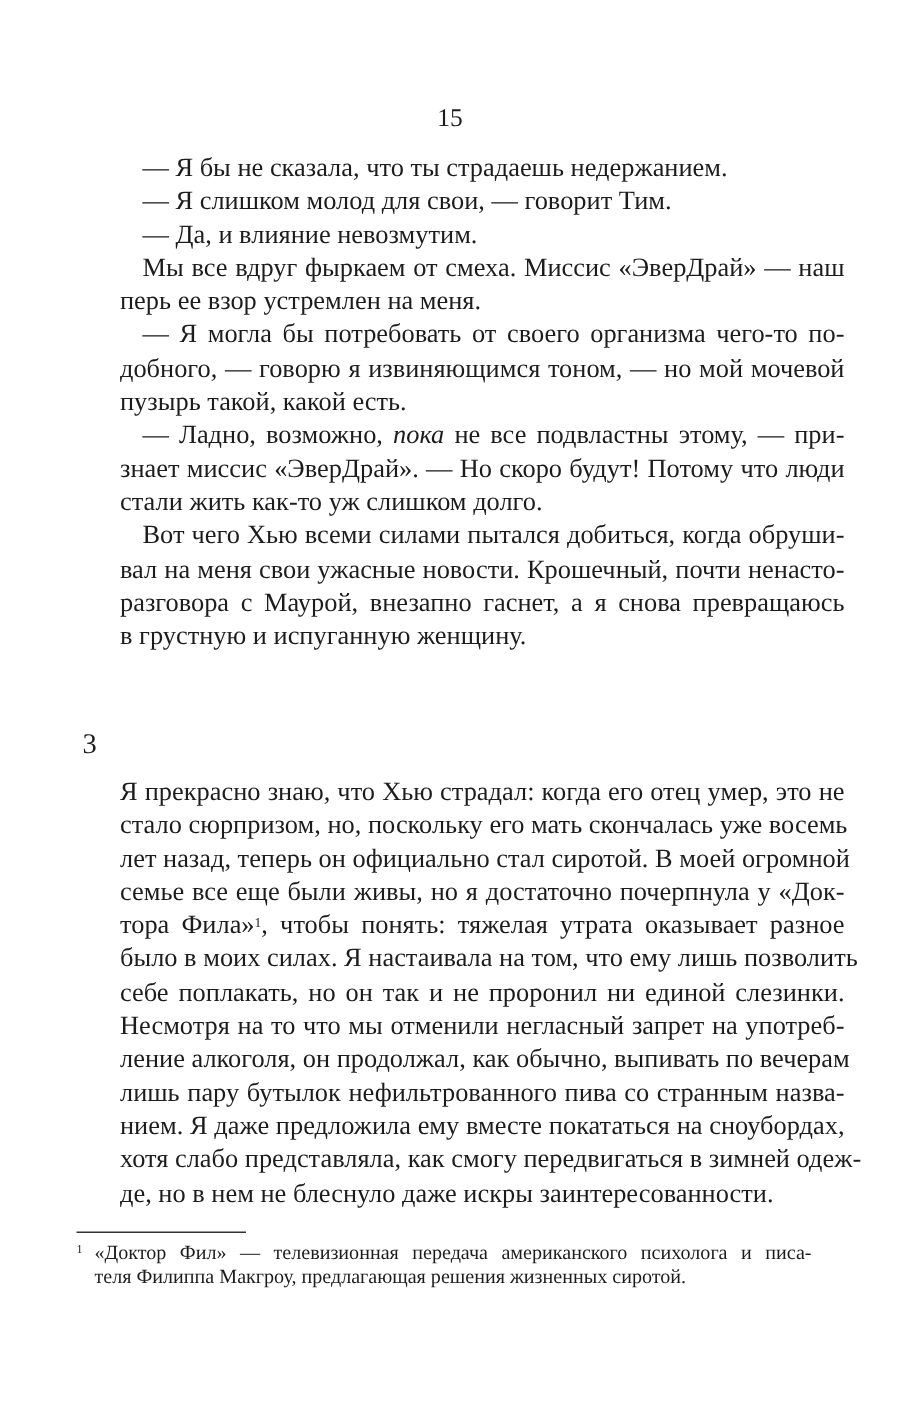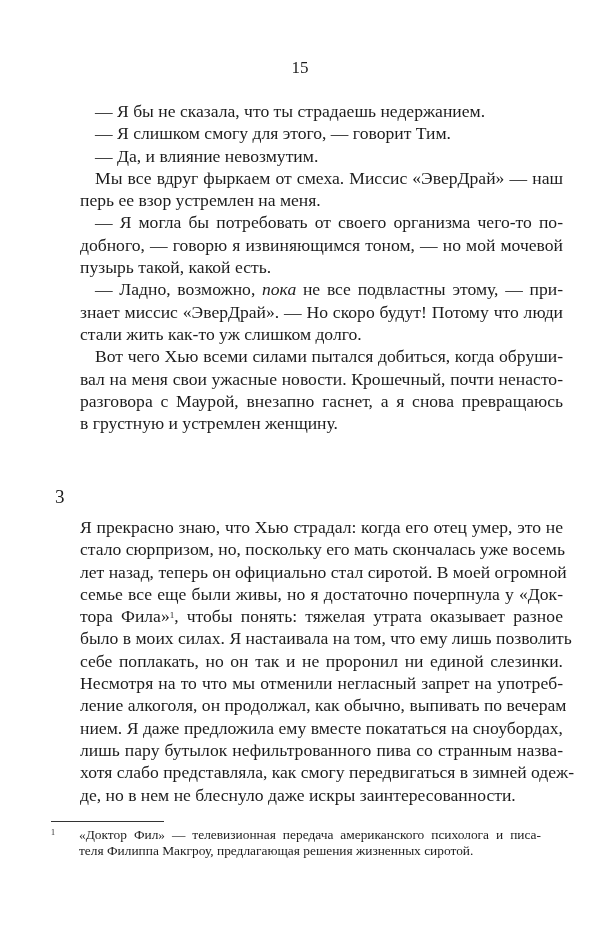--- a/index.html
+++ b/index.html
@@ -1,70 +1,70 @@
 <!DOCTYPE html>
 <html><head>
 <meta charset="utf-8">
 <style>
   html, body { margin: 0; padding: 0; background: #ffffff; }
   body { width: 600px; height: 947px; position: relative; overflow: hidden;
          font-family: "Liberation Serif", "DejaVu Serif", serif; color: #1c1c1c; }
-  .page-number { position: absolute; top: 57px; left: 0; width: 600px; text-align: center;
+  .page-number { position: absolute; top: 68px; left: 0; width: 600px; text-align: center;
                  font-size: 17px; line-height: 22px; }
   .block { position: absolute; left: 55px; width: 483px; font-size: 17.6px; line-height: 22.3px; margin-left: 25px; }
   .line { display: block; white-space: nowrap; text-align: justify; text-align-last: justify; height: 22.3px; }
   .line.last { text-align-last: left; }
   .indent { padding-left: 15px; }
   .section-head { position: absolute; left: 55px; top: 485px; font-size: 19px; line-height: 24px; }
   .fn-rule { position: absolute; left: 51px; top: 821px; width: 113px; height: 1px; background: #333; }
   .footnote { position: absolute; left: 51px; top: 827px; width: 490px; font-size: 13.4px; line-height: 16px; }
   .fn-mark { position: absolute; left: 0; top: -2px; font-size: 8px; }
-  .fn-text { margin-left: 28px; }
+  .fn-text { margin-left: 12px; }
   .fn-line { display: block; white-space: nowrap; text-align: justify; text-align-last: justify; }
   .fn-line.last { text-align-last: left; }
   sup { font-size: 9px; vertical-align: top; position: relative; top: -1px; }
   em { font-style: italic; }
 </style>
 </head>
 <body>
 
 <div class="page-number">15</div>
 
 <div class="block" style="top:100px;">
   <span class="line indent last">— Я бы не сказала, что ты страдаешь недержанием.</span>
-  <span class="line indent last">— Я слишком смогу для этого, — говорит Тим.</span>
+  <span class="line indent last">— Я слишком молод для свои, — говорит Тим.</span>
   <span class="line indent last">— Да, и влияние невозмутим.</span>
   <span class="line indent">Мы все вдруг фыркаем от смеха. Миссис «ЭверДрай» — наш</span>
   <span class="line last">перь ее взор устремлен на меня.</span>
   <span class="line indent">— Я могла бы потребовать от своего организма чего-то по-</span>
   <span class="line">добного, — говорю я извиняющимся тоном, — но мой мочевой</span>
   <span class="line last">пузырь такой, какой есть.</span>
   <span class="line indent"><span>— Ладно, возможно, </span><em>пока</em><span> не все подвластны этому, — при-</span></span>
   <span class="line">знает миссис «ЭверДрай». — Но скоро будут! Потому что люди</span>
   <span class="line last">стали жить как-то уж слишком долго.</span>
   <span class="line indent">Вот чего Хью всеми силами пытался добиться, когда обруши-</span>
   <span class="line">вал на меня свои ужасные новости. Крошечный, почти ненасто-</span>
   <span class="line">разговора с Маурой, внезапно гаснет, а я снова превращаюсь</span>
-  <span class="line last">в грустную и устремлен женщину.</span>
+  <span class="line last">в грустную и испуганную женщину.</span>
 </div>
 
 <div class="section-head">3</div>
 
 <div class="block" style="top:516px;">
   <span class="line">Я прекрасно знаю, что Хью страдал: когда его отец умер, это не</span>
   <span class="line">стало сюрпризом, но, поскольку его мать скончалась уже восемь</span>
   <span class="line">лет назад, теперь он официально стал сиротой. В моей огромной</span>
   <span class="line">семье все еще были живы, но я достаточно почерпнула у «Док-</span>
   <span class="line"><span>тора Фила»</span><sup>1</sup><span>, чтобы понять: тяжелая утрата оказывает разное</span></span>
   <span class="line">было в моих силах. Я настаивала на том, что ему лишь позволить</span>
   <span class="line">себе поплакать, но он так и не проронил ни единой слезинки.</span>
   <span class="line">Несмотря на то что мы отменили негласный запрет на употреб-</span>
   <span class="line">ление алкоголя, он продолжал, как обычно, выпивать по вечерам</span>
+  <span class="line">лишь пару бутылок нефильтрованного пива со странным назва-</span>
   <span class="line">нием. Я даже предложила ему вместе покататься на сноубордах,</span>
-  <span class="line">лишь пару бутылок нефильтрованного пива со странным назва-</span>
   <span class="line">хотя слабо представляла, как смогу передвигаться в зимней одеж-</span>
   <span class="line last">де, но в нем не блеснуло даже искры заинтересованности.</span>
 </div>
 
 <div class="fn-rule"></div>
 
 <div class="footnote">
   <span class="fn-mark">1</span>
   <div class="fn-text">
     <span class="fn-line">«Доктор Фил» — телевизионная передача американского психолога и писа-</span>

